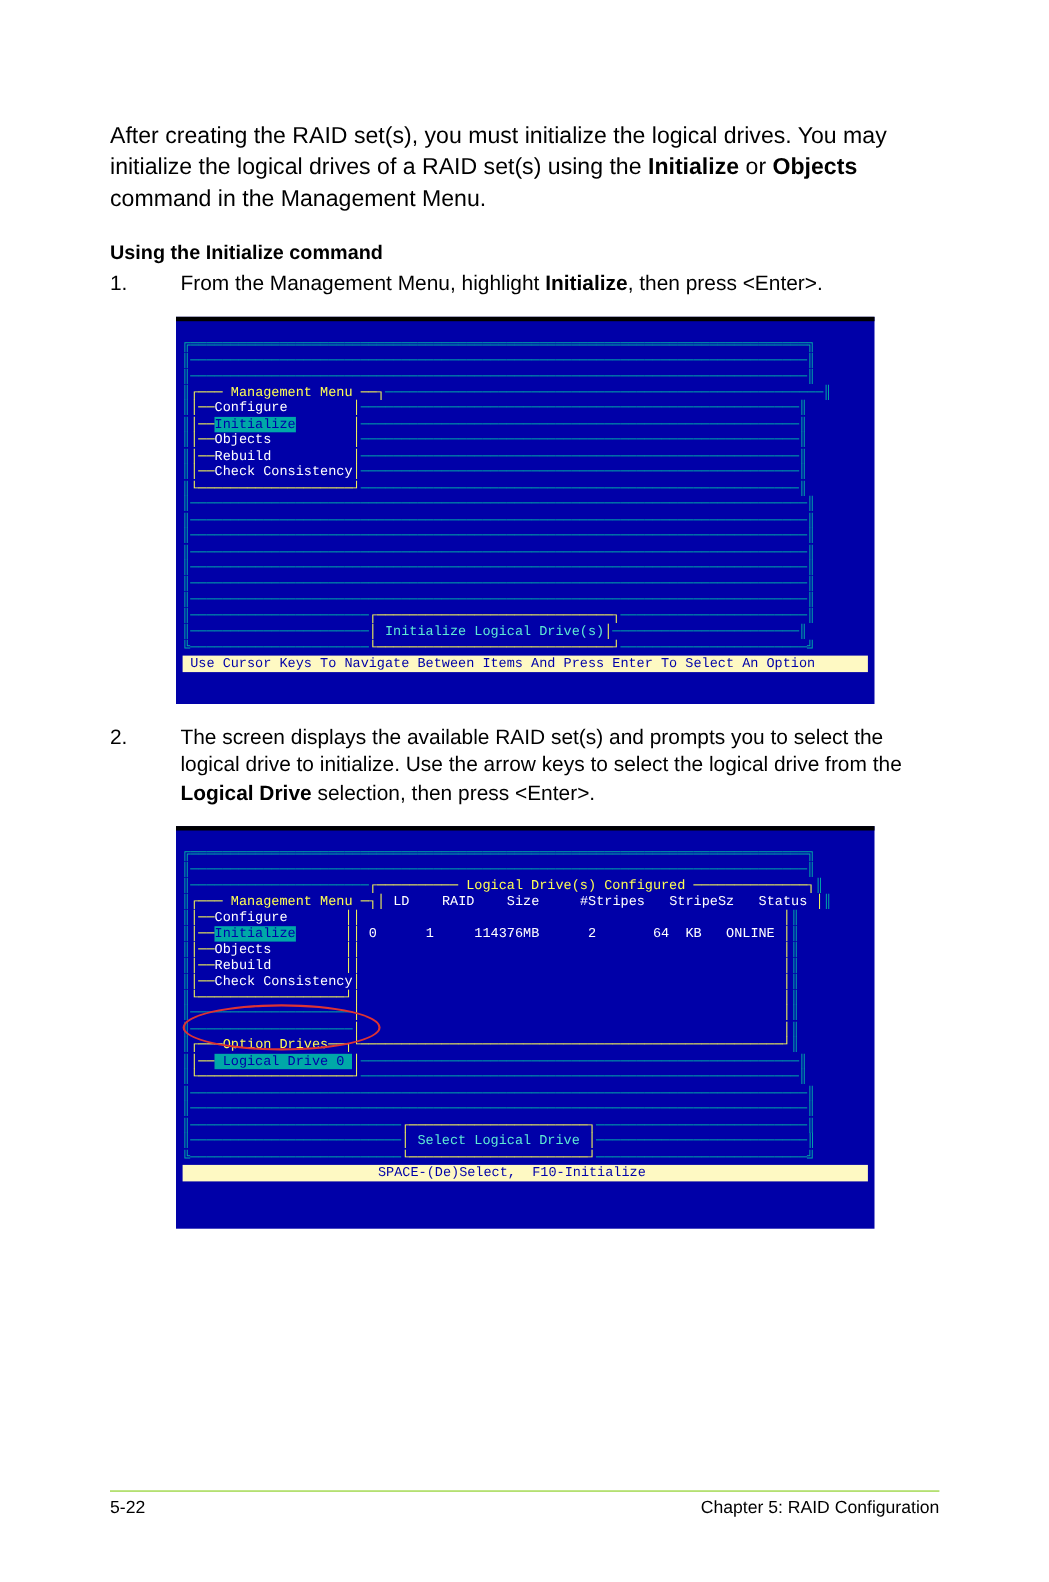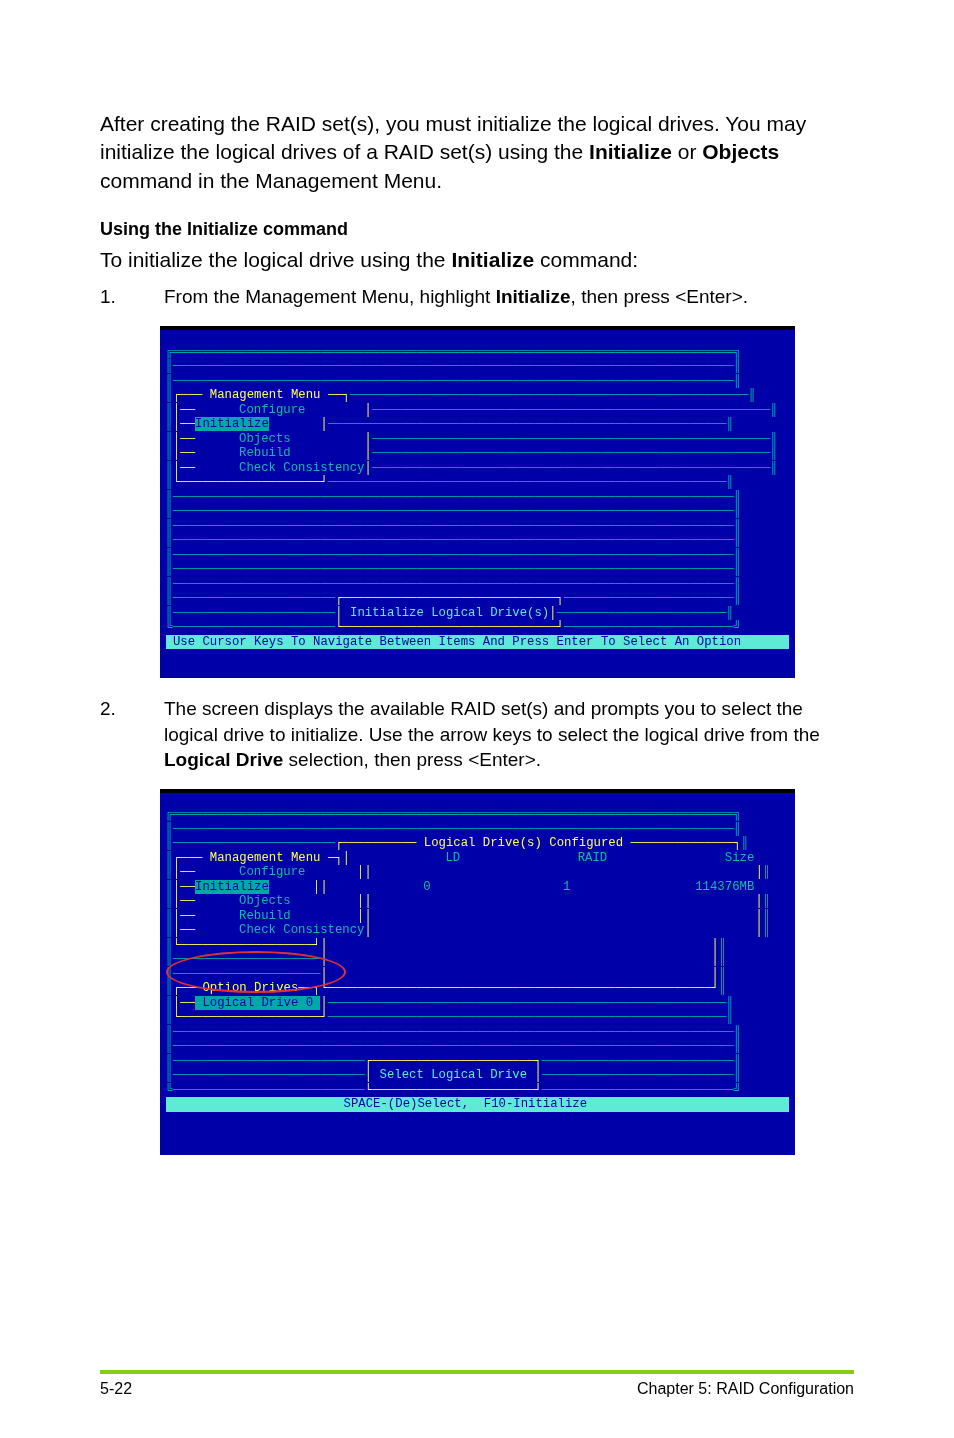--- a/index.html
+++ b/index.html
@@ -20,58 +20,55 @@
     font-family: "Courier New", monospace;
     font-size: 12.3px;
     color: #00a8a8;
     line-height: 1.18;
     white-space: pre;
     overflow: hidden;
     border-top: 4px solid #000;
   }
   .term .pad { padding: 0 6px; }
   .yellow { color: #fefe54; }
-  .cyan { color: #14b8a6; margin-left: 44px; }
+  .cyan { color: #ffffff; }
   .dcyan { color: #00a8a8; }
   .white { color: #5eead4; }
   .sel { background: #00a8a8; color: #0000a8; }
-  .statusbar { background: #5eead4; color: #0000a8; display: inline-block; width: 100%; }
+  .statusbar { background: #fef9c3; color: #0000a8; display: inline-block; width: 100%; }
   .centerbox { text-align: center; padding-left: 21px; }
 
   .ellipse-wrap { position: relative; }
   .ellipse {
     position: absolute;
     border: 2px solid #d33;
     border-radius: 50%;
   }
 
   .footer {
     position: absolute;
-    bottom: 40px;
+    bottom: 58px;
     left: 100px;
     right: 100px;
-    border-top: 4px solid #84cc16;
+    border-top: 1px solid #84cc16;
     padding-top: 6px;
     display: flex;
     justify-content: space-between;
     font-size: 16px;
   }
 </style>
 </head>
 <body>
 
 <div class="page">
   <p class="body">
     <span>After creating the RAID set(s), you must initialize the logical drives. You may initialize the logical drives of a RAID set(s) using the </span><span class="bold">Initialize</span><span> or </span><span class="bold">Objects</span><span> command in the Management Menu.</span>
   </p>
 
   <h2 class="sub">Using the Initialize command</h2>
-  <p class="body">
-    <span>To initialize the logical drive using the </span><span class="bold">Initialize</span><span> command:</span>
-  </p>
 
   <div class="step">
     <div class="num">1.</div>
     <div class="txt">
       <span>From the Management Menu, highlight </span><span class="bold">Initialize</span><span>, then press &lt;Enter&gt;.</span>
     </div>
   </div>
 
   <div class="term">
 <div class="pad"><span class="dcyan">╔════════════════════════════════════════════════════════════════════════════╗</span>

